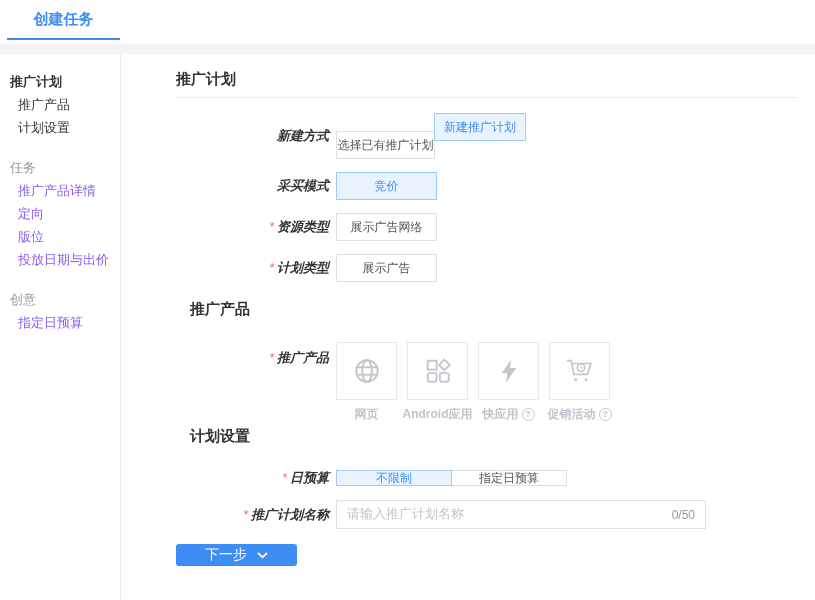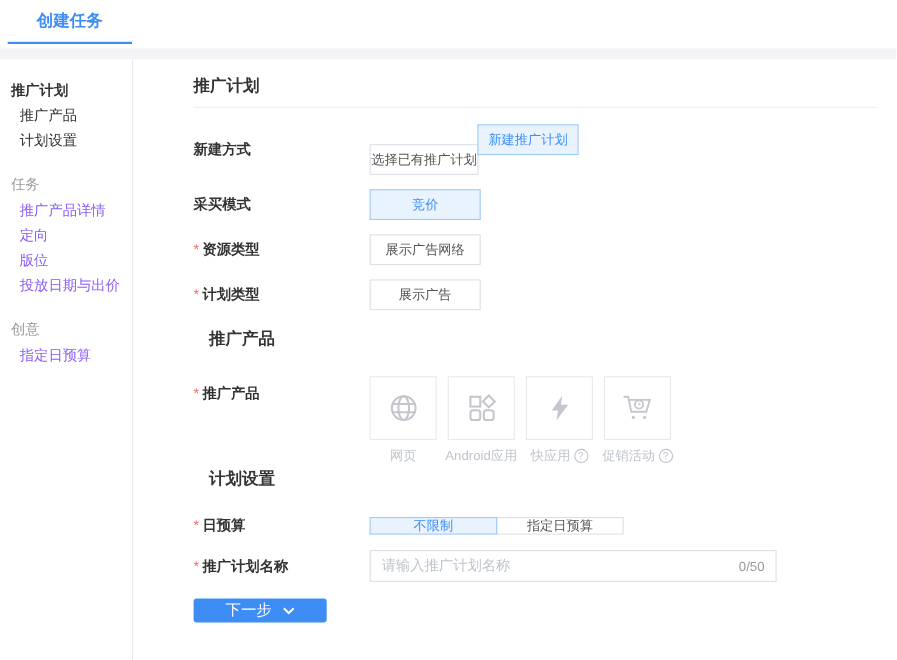--- a/index.html
+++ b/index.html
@@ -29,37 +29,37 @@
   .sec-title { font-size:15px; font-weight:bold; color:#333; line-height:18px; }
   .sec-title.indent { padding-left:14px; }
   .sec-divider { border-bottom:1px solid #ededed; margin-top:9px; }
   .t-product { margin-top:18px; }
   .t-settings { margin-top:4px; }
 
   
   .frow { display:flex; align-items:center; }
   .frow.top-align { align-items:flex-start; }
   .mt15 { margin-top:15px; } .mt13 { margin-top:13px; } .mt24 { margin-top:24px; }
-  .flabel { width:160px; padding-right:7px; text-align:left; font-size:13px; font-weight:bold;
-            color:#333; flex-shrink:0; white-space:nowrap; }
+  .flabel { width:160px; padding-right:7px; text-align:right; font-size:13px; font-weight:bold;
+            color:#333; flex-shrink:0; white-space:nowrap;font-style:italic; }
   .frow.top-align .flabel { padding-top:7px; }
   .req { color:#f56c6c; margin-right:3px; font-weight:normal; }
 
   
   .seg { display:flex; }
   .seg-btn { height:28px; border:1px solid #dcdfe6; background:#fff; color:#555;
              font-size:12px; display:flex; align-items:center; justify-content:center;
              cursor:pointer; white-space:nowrap; padding:0 2px; }
   .seg-btn + .seg-btn { margin-left:-1px; }
   .seg-btn.selected { background:#e9f3fe; border-color:#a0cbf7; color:#3d8df5; z-index:1; position:relative; }
   .w99 { width:99px;margin-top:18px; } .w92 { width:92px; } .w101 { width:101px; } .w116 { width:116px; }
   .h30 { height:16px; }
 
   
-  .cards { display:flex; }
+  .cards { display:flex;font-weight:bold; }
   .card-col { width:61px; margin-right:10px; display:flex; flex-direction:column; align-items:center; }
   .card { width:61px; height:58px; border:1px solid #e8e8e8; background:#fff;
           display:flex; align-items:center; justify-content:center; cursor:pointer; }
   .card-caption { margin-top:6px; font-size:12px; color:#c0c4cc; white-space:nowrap;
                   display:flex; align-items:center; gap:3px; }
   .help-circle { width:13px; height:13px; border:1px solid #c0c4cc; border-radius:50%;
                  font-size:9px; line-height:11px; text-align:center; color:#c0c4cc; cursor:pointer; }
 
   
   .text-input { width:370px; height:29px; border:1px solid #dcdfe6; display:flex;

